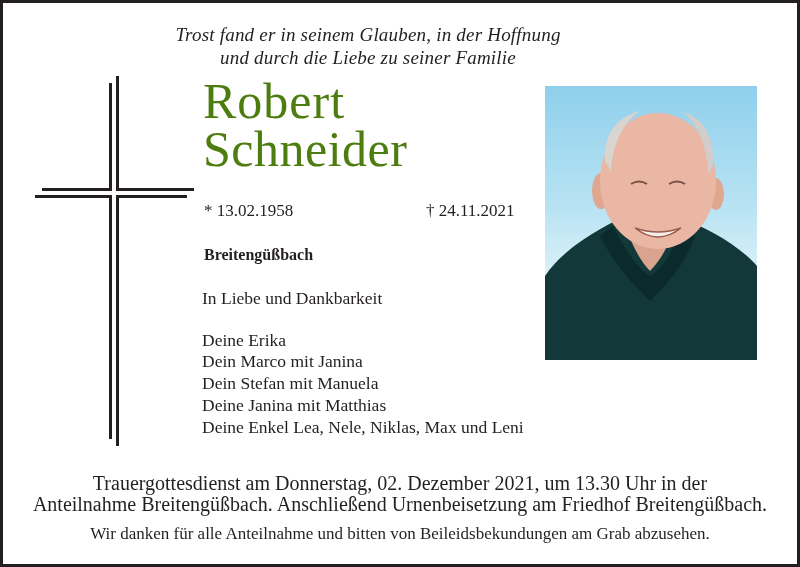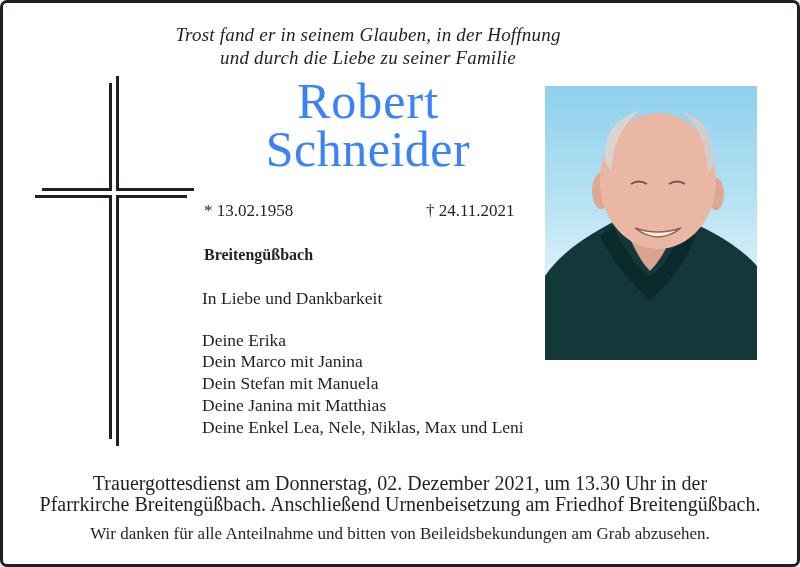--- a/index.html
+++ b/index.html
@@ -3,31 +3,30 @@
   <meta charset="utf-8">
   <style>
     html, body { margin: 0; padding: 0; }
     body { width: 800px; height: 567px; background: #ffffff; overflow: hidden; }
     .page {
       position: relative; width: 800px; height: 567px; box-sizing: border-box;
       border-left: 3px solid #231f20; border-top: 3px solid #231f20;
       border-right: 3px solid #231f20; border-bottom: 3px solid #231f20;
       background: #fff; color: #231f20;
       font-family: "Liberation Serif", "DejaVu Serif", serif;
-      border-radius: 7px;
     }
     .motto {
       position: absolute; left: 100px; top: 20px; width: 530px; text-align: center;
       font-style: italic; font-size: 19px; line-height: 23px; color: #231f20;
       letter-spacing: 0.2px;
     }
     .cross { position: absolute; left: 0; top: 0; width: 200px; height: 460px; }
     .name {
-      position: absolute; left: 200px; top: 74px; width: 330px; text-align: center;
-      font-size: 50px; line-height: 48px; color: #3b82f6;
+      position: absolute; left: 200px; top: 74px; width: 330px; text-align: left;
+      font-size: 50px; line-height: 48px; color: #4d7c0f;
     }
     .name .first { display: block; letter-spacing: 1px; }
     .name .last { display: block; letter-spacing: 0.5px; }
     .birth { position: absolute; left: 201px; top: 198px; font-size: 17px; }
     .death { position: absolute; left: 423px; top: 198px; font-size: 17px; }
     .place { position: absolute; left: 201px; top: 243px; font-size: 16px; font-weight: bold; }
     .mourners { position: absolute; left: 199px; top: 285px; font-size: 17.5px; line-height: 21.7px; }
     .mourners .intro { margin-bottom: 20px; }
     .photo {
       position: absolute; left: 542px; top: 83px; width: 212px; height: 274px; overflow: hidden;
@@ -108,18 +107,18 @@
 
       <path d="M86 98 q 8 -5 16 0" stroke="#7a5048" stroke-width="2" fill="none"></path>
       <path d="M124 98 q 8 -5 16 0" stroke="#7a5048" stroke-width="2" fill="none"></path>
 
       <path d="M90 142 q 23 18 46 0 q -23 8 -46 0 Z" fill="#f3efe6" stroke="#9a5b50" stroke-width="1.5"></path>
     </svg>
   </div>
 
   <div class="service">
     <div>Trauergottesdienst am Donnerstag, 02. Dezember 2021, um 13.30 Uhr in der</div>
-    <div>Pfarrkirche Breitengüßbach. Anschließend Urnenbeisetzung am Friedhof Breitengüßbach.</div>
+    <div>Anteilnahme Breitengüßbach. Anschließend Urnenbeisetzung am Friedhof Breitengüßbach.</div>
   </div>
 
   <div class="thanks">Wir danken für alle Anteilnahme und bitten von Beileidsbekundungen am Grab abzusehen.</div>
 
 </div>
 
 </body></html>

